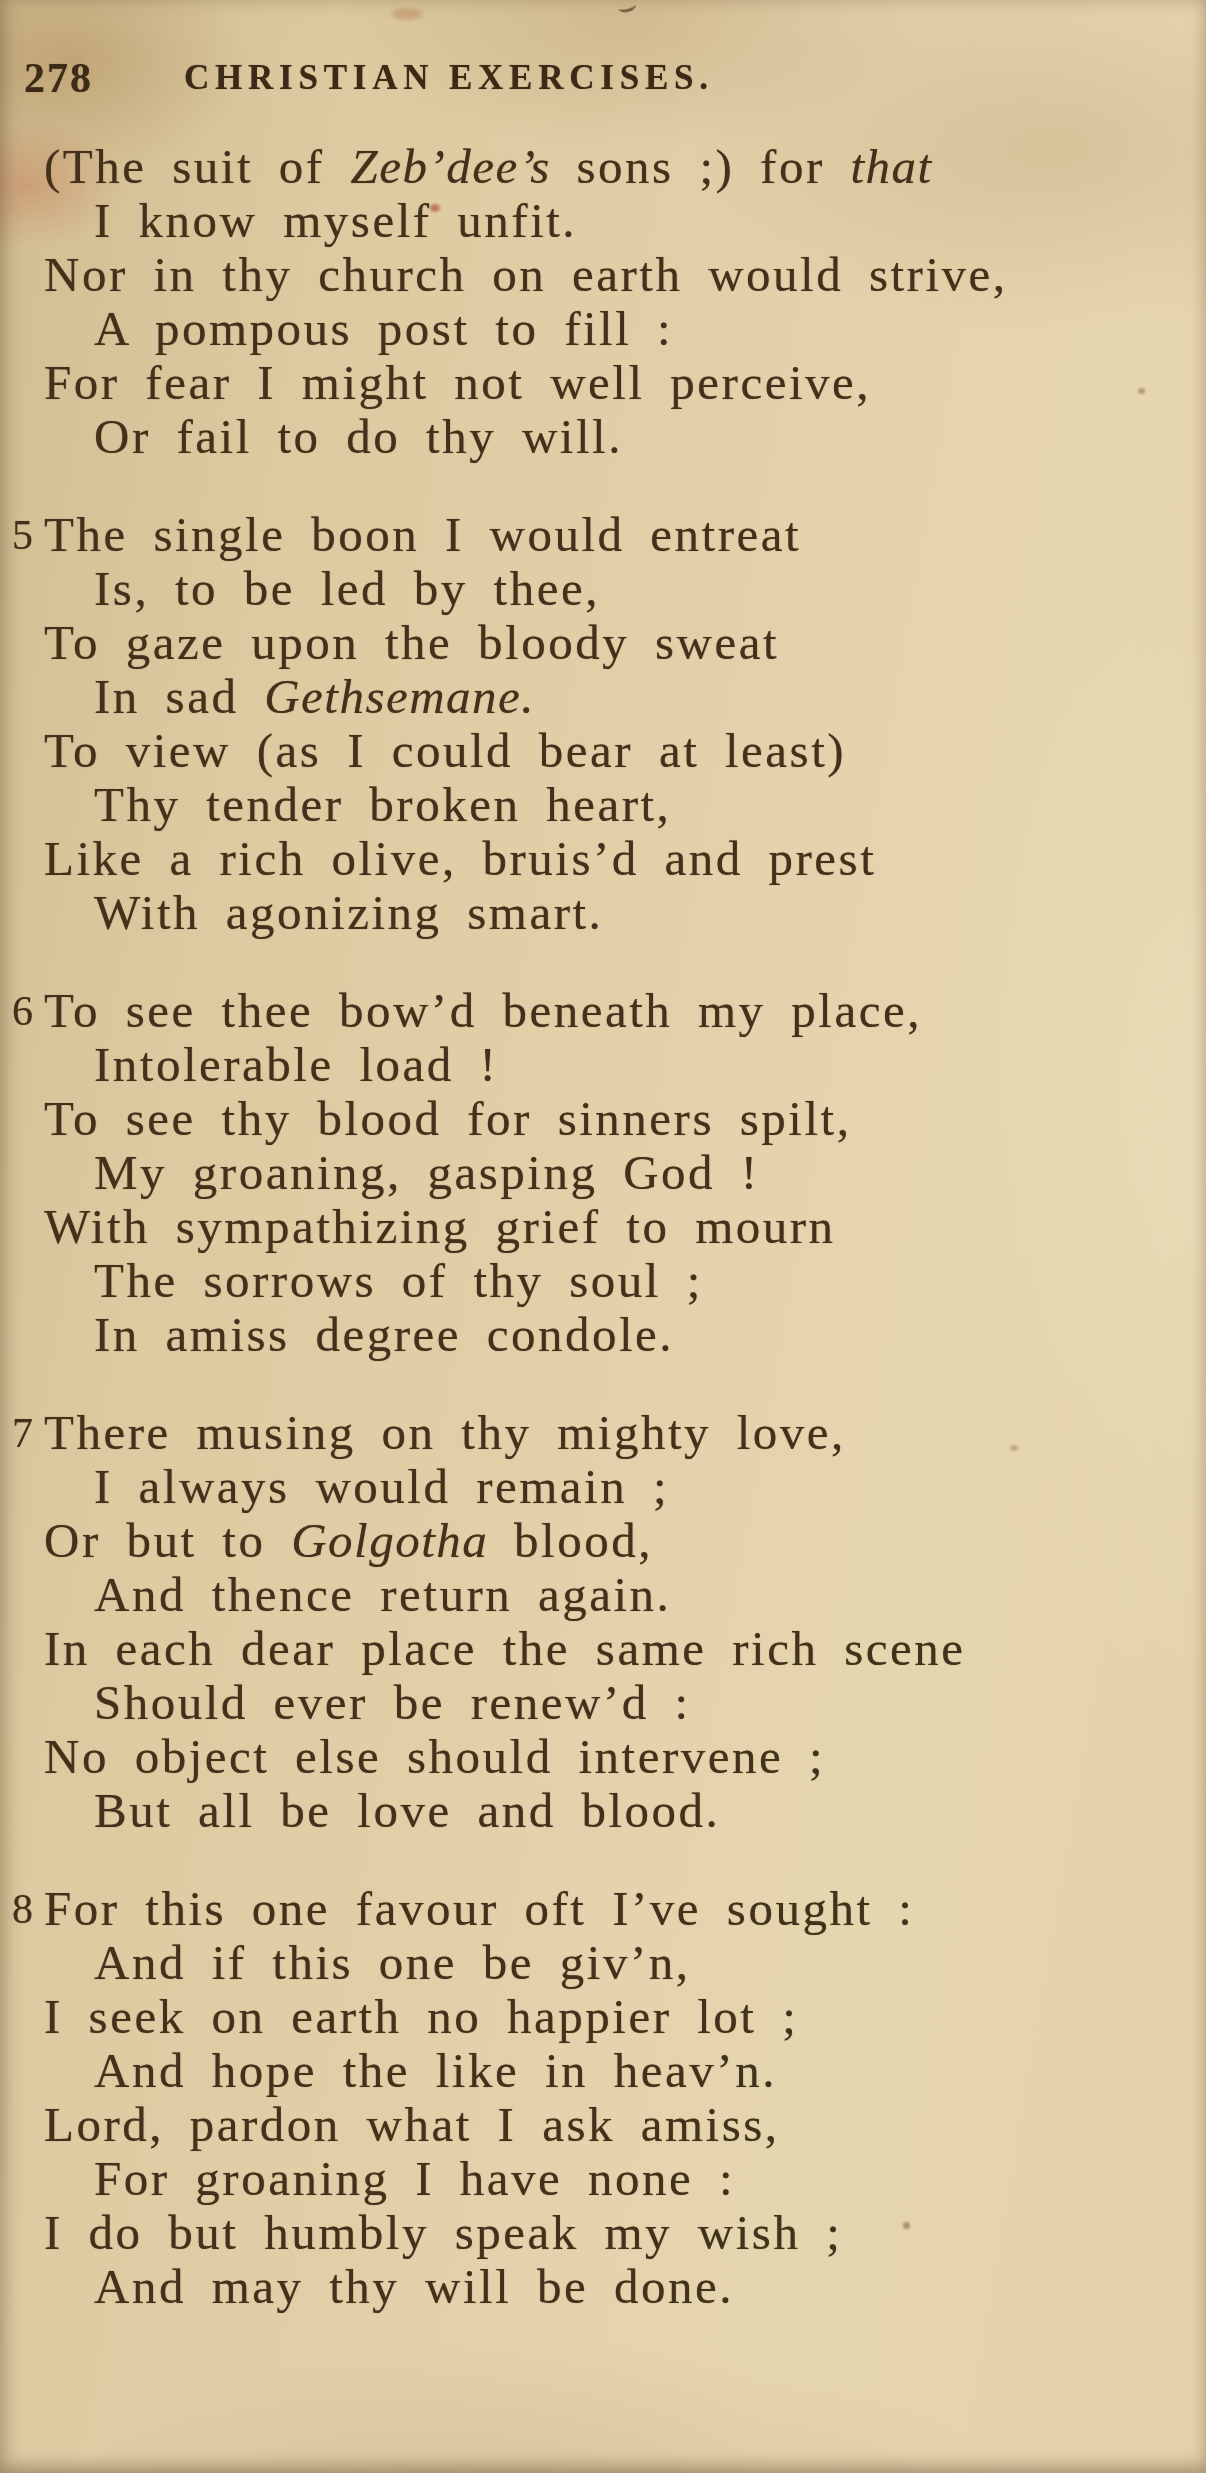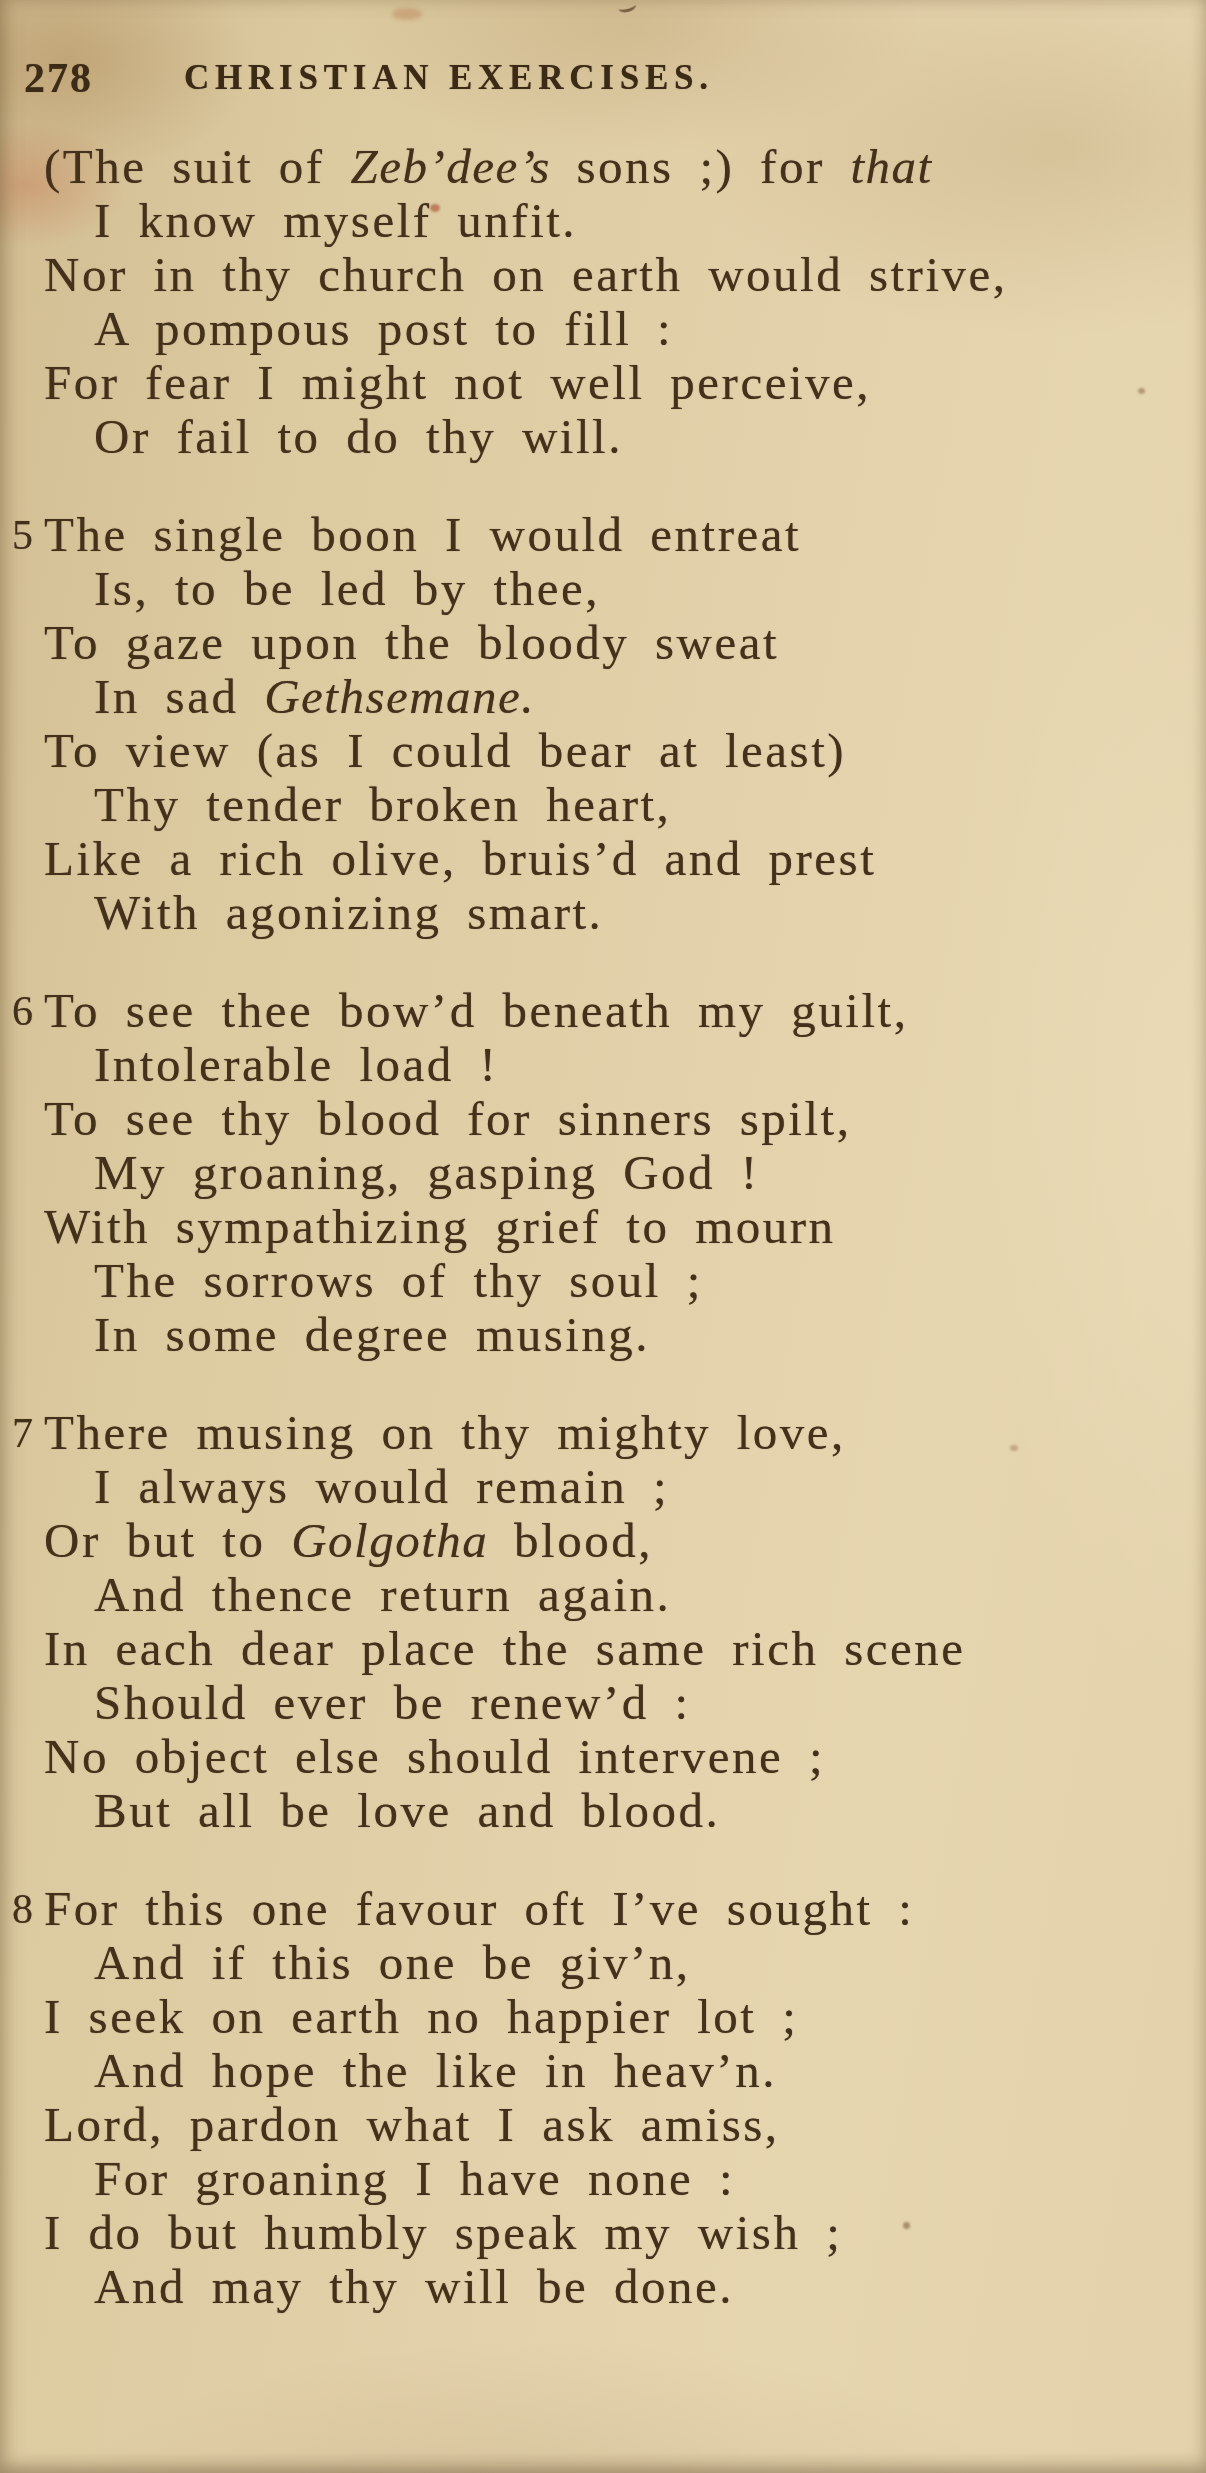--- a/index.html
+++ b/index.html
@@ -88,27 +88,27 @@
         <div class="line indent"><span>Is, to be led by thee,</span></div>
         <div class="line"><span>To gaze upon the bloody sweat</span></div>
         <div class="line indent"><span>In sad </span><span class="it">Gethsemane.</span></div>
         <div class="line"><span>To view (as I could bear at least)</span></div>
         <div class="line indent"><span>Thy tender broken heart,</span></div>
         <div class="line"><span>Like a rich olive, bruis’d and prest</span></div>
         <div class="line indent"><span>With agonizing smart.</span></div>
       </div>
       <div class="stanza">
         <span class="stanza-number">6</span>
-        <div class="line"><span>To see thee bow’d beneath my guilt,</span></div>
+        <div class="line"><span>To see thee bow’d beneath my place,</span></div>
         <div class="line indent"><span>Intolerable load !</span></div>
         <div class="line"><span>To see thy blood for sinners spilt,</span></div>
         <div class="line indent"><span>My groaning, gasping God !</span></div>
         <div class="line"><span>With sympathizing grief to mourn</span></div>
         <div class="line indent"><span>The sorrows of thy soul ;</span></div>
-        <div class="line indent"><span>In some degree musing.</span></div>
+        <div class="line indent"><span>In amiss degree condole.</span></div>
       </div>
       <div class="stanza">
         <span class="stanza-number">7</span>
         <div class="line"><span>There musing on thy mighty love,</span></div>
         <div class="line indent"><span>I always would remain ;</span></div>
         <div class="line"><span>Or but to </span><span class="it">Golgotha</span><span> blood,</span></div>
         <div class="line indent"><span>And thence return again.</span></div>
         <div class="line"><span>In each dear place the same rich scene</span></div>
         <div class="line indent"><span>Should ever be renew’d :</span></div>
         <div class="line"><span>No object else should intervene ;</span></div>

